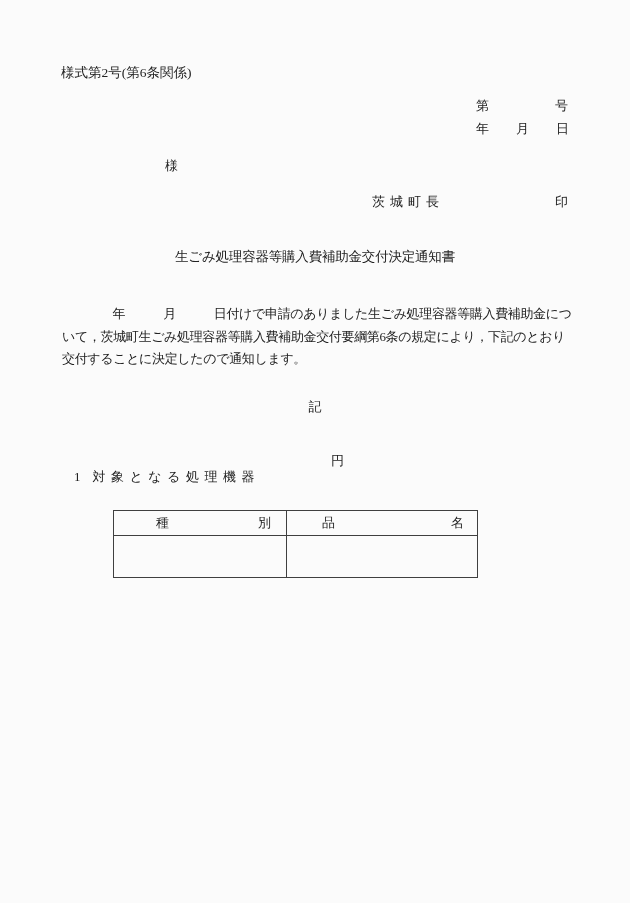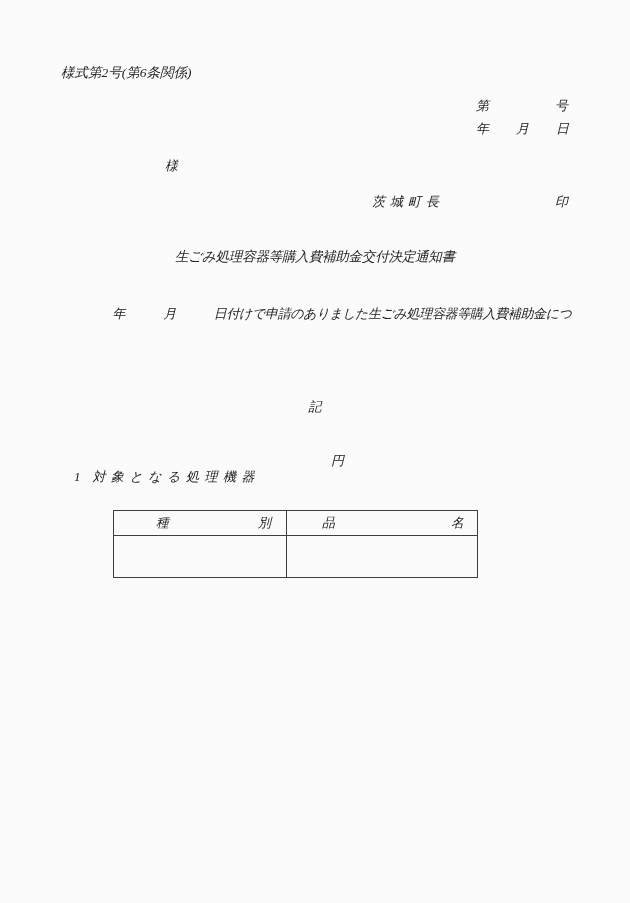--- a/index.html
+++ b/index.html
@@ -9,21 +9,20 @@
   }
   .page {
     position: relative;
     width: 630px;
     height: 903px;
     background: #fbfbfb;
     color: #222222;
     font-family: "Liberation Serif", "DejaVu Serif", serif;
     font-size: 13px;
     overflow: hidden;
-    font-style: italic;
   }
   .abs { position: absolute; white-space: pre; }
 
   .form-label { left: 61px; top: 64px; font-size: 13.5px; }
 
   .doc-no-line {
     left: 476px; top: 97px; width: 92px;
     display: flex; justify-content: space-between;
   }
   .date-line {
@@ -104,20 +103,22 @@
   <div class="abs addressee">様</div>
 
   <div class="abs sender-line">
     <span class="sender-name">茨城町長</span>
     <span>印</span>
   </div>
 
   <div class="abs body-line body-line-1">　　　　年　　　月　　　日付けで申請のありました生ごみ処理容器等購入費補助金につ</div>
 
   <div class="abs doc-title">生ごみ処理容器等購入費補助金交付決定通知書</div>
+  <div class="abs body-line body-line-2">いて，茨城町生ごみ処理容器等購入費補助金交付要綱第6条の規定により，下記のとおり</div>
+  <div class="abs body-line body-line-3">交付することに決定したので通知します。</div>
 
   <div class="abs ki-marker">記</div>
 
   <div class="abs item-row item-row-1">
     <span class="item-no">1</span><span class="item-label">対象となる処理機器</span>
     <span class="item-unit">円</span>
   </div>
 
 
   <table class="equipment-table">

